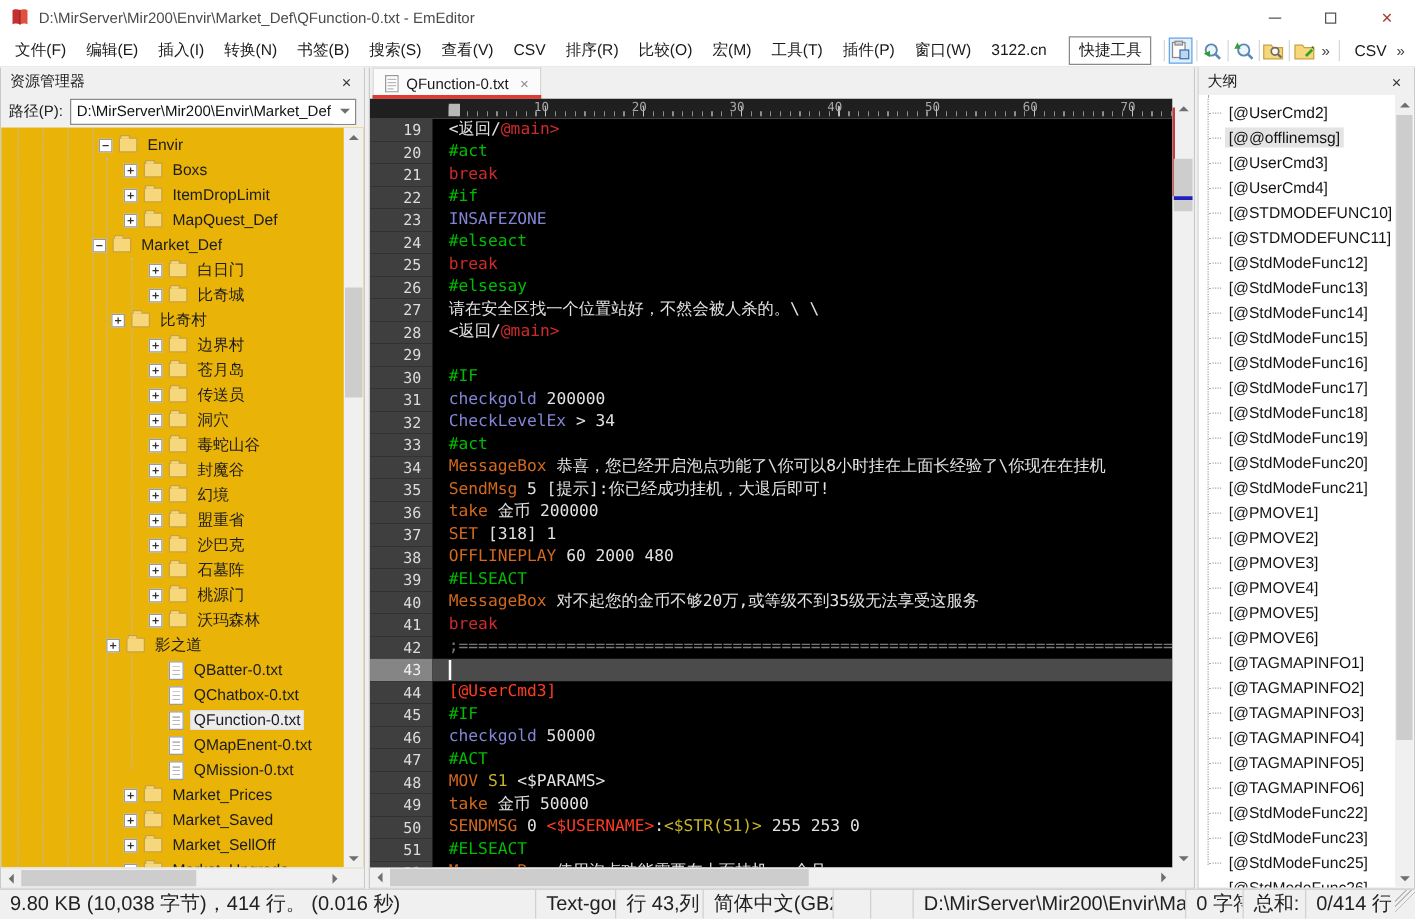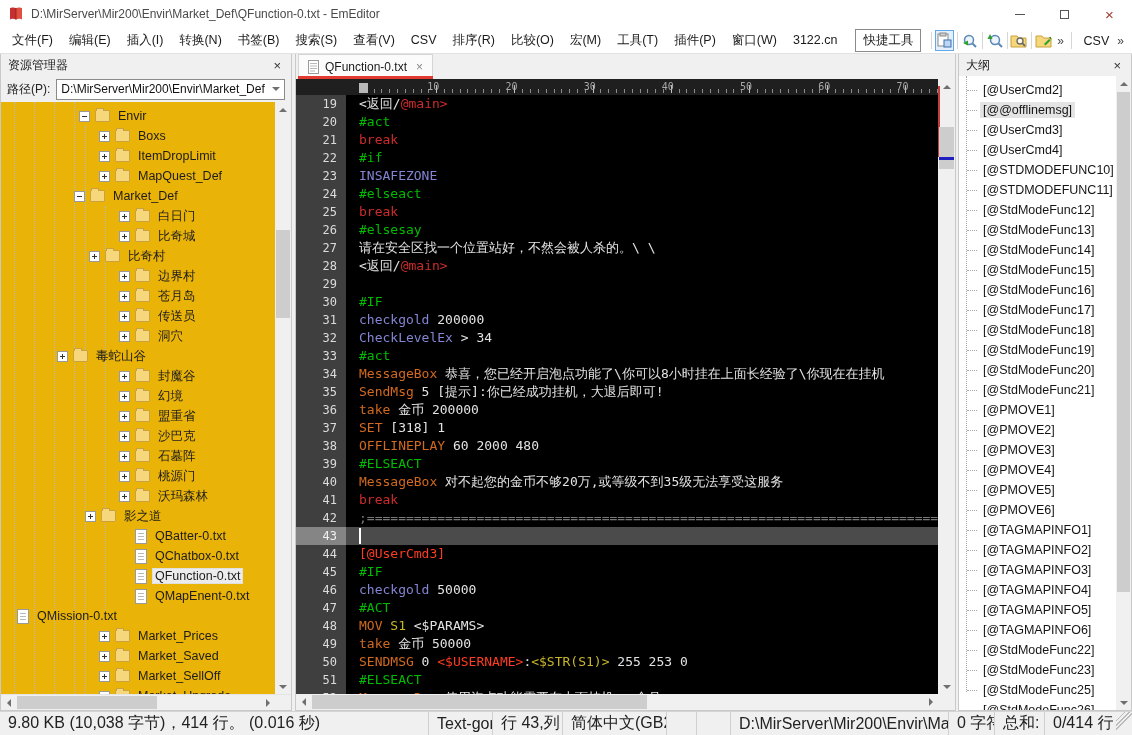--- a/index.html
+++ b/index.html
@@ -283,21 +283,21 @@
           <div class="trow" style="padding-left: 118px;">
             <span class="expbox plus"></span>
             <span class="foldicon"></span>
             <span class="tlabel">传送员</span>
           </div>
           <div class="trow" style="padding-left: 118px;">
             <span class="expbox plus"></span>
             <span class="foldicon"></span>
             <span class="tlabel">洞穴</span>
           </div>
-          <div class="trow" style="padding-left: 56px;">
+          <div class="trow" style="padding-left: 118px;">
             <span class="expbox plus"></span>
             <span class="foldicon"></span>
             <span class="tlabel">毒蛇山谷</span>
           </div>
           <div class="trow" style="padding-left: 118px;">
             <span class="expbox plus"></span>
             <span class="foldicon"></span>
             <span class="tlabel">封魔谷</span>
           </div>
           <div class="trow" style="padding-left: 118px;">
@@ -348,21 +348,21 @@
           <div class="trow" style="padding-left: 118px;">
             <span class="expspacer"></span>
             <span class="docicon"></span>
             <span class="tlabel sel">QFunction-0.txt</span>
           </div>
           <div class="trow" style="padding-left: 118px;">
             <span class="expspacer"></span>
             <span class="docicon"></span>
             <span class="tlabel">QMapEnent-0.txt</span>
           </div>
-          <div class="trow" style="">
+          <div class="trow" style="padding-left: 118px;">
             <span class="expspacer"></span>
             <span class="docicon"></span>
             <span class="tlabel">QMission-0.txt</span>
           </div>
           <div class="trow" style="padding-left: 98px;">
             <span class="expbox plus"></span>
             <span class="foldicon"></span>
             <span class="tlabel">Market_Prices</span>
           </div>
           <div class="trow" style="padding-left: 98px;">

